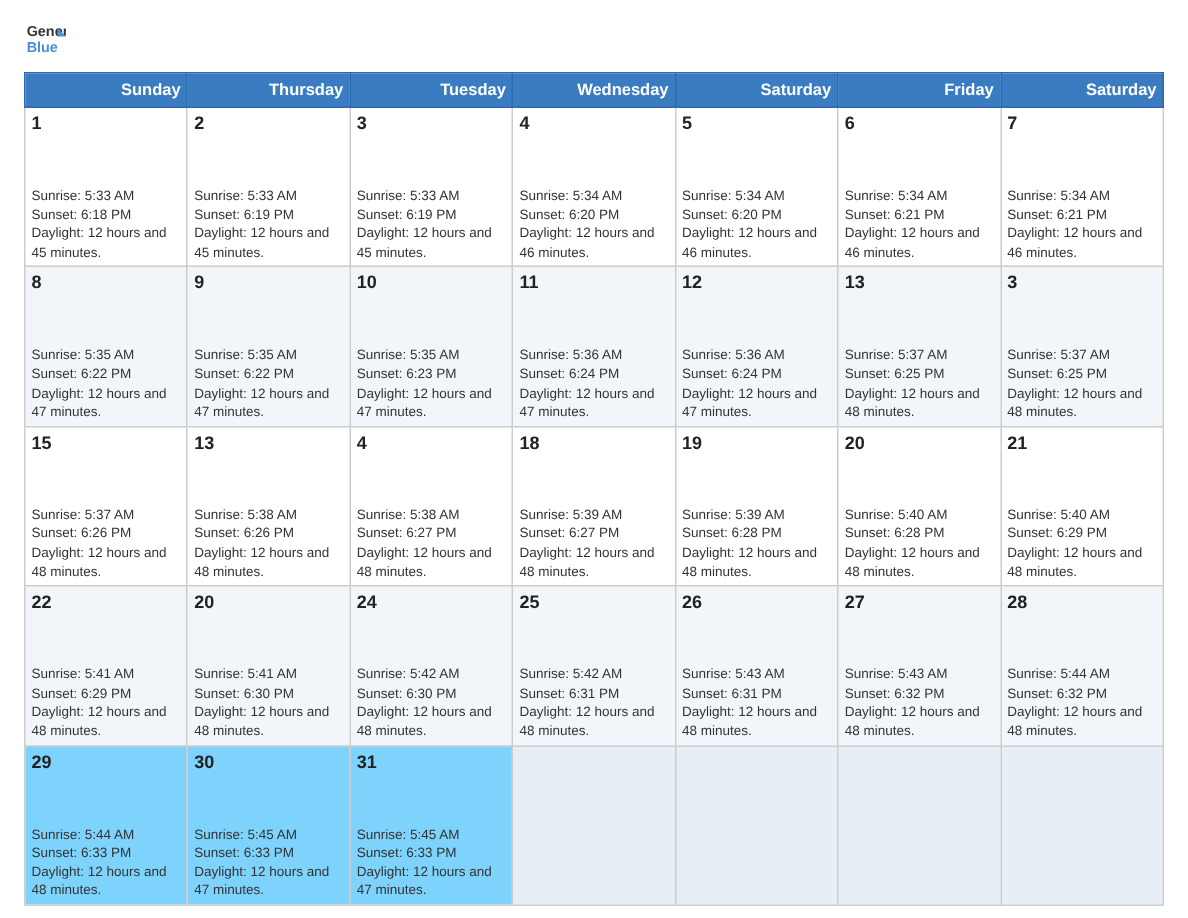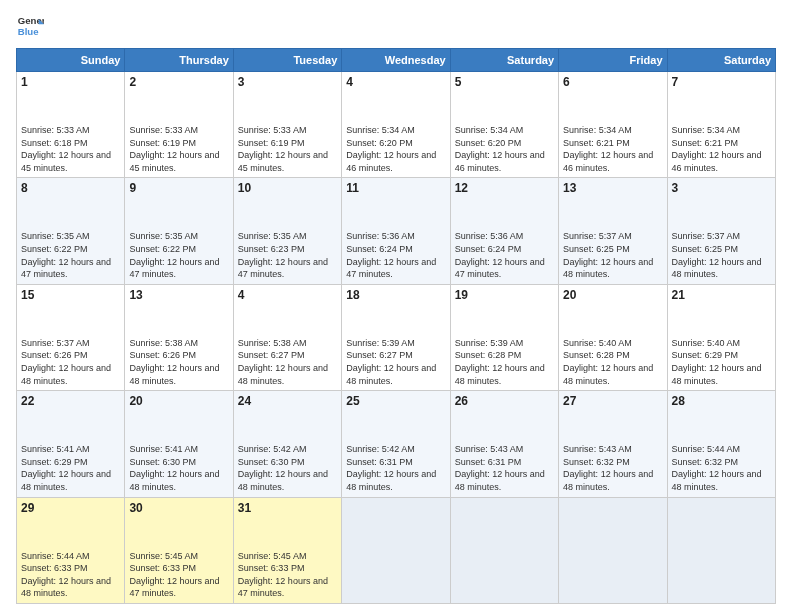--- a/index.html
+++ b/index.html
@@ -67,21 +67,21 @@
       border: 1px solid #ccc;
       vertical-align: top;
       padding: 3px 4px;
       height: 82px;
       background: #fff;
     }
     .calendar tr:nth-child(even) td {
       background: #f2f6fb;
     }
     .calendar tr.last-row td {
-      background: #fef9c3;
+      background: #7dd3fc;
     }
     .day-num {
       font-size: 12px;
       font-weight: bold;
       color: #222;
       display: block;
       margin-bottom: 1px;
     }
     .day-text {
       color: #333;

